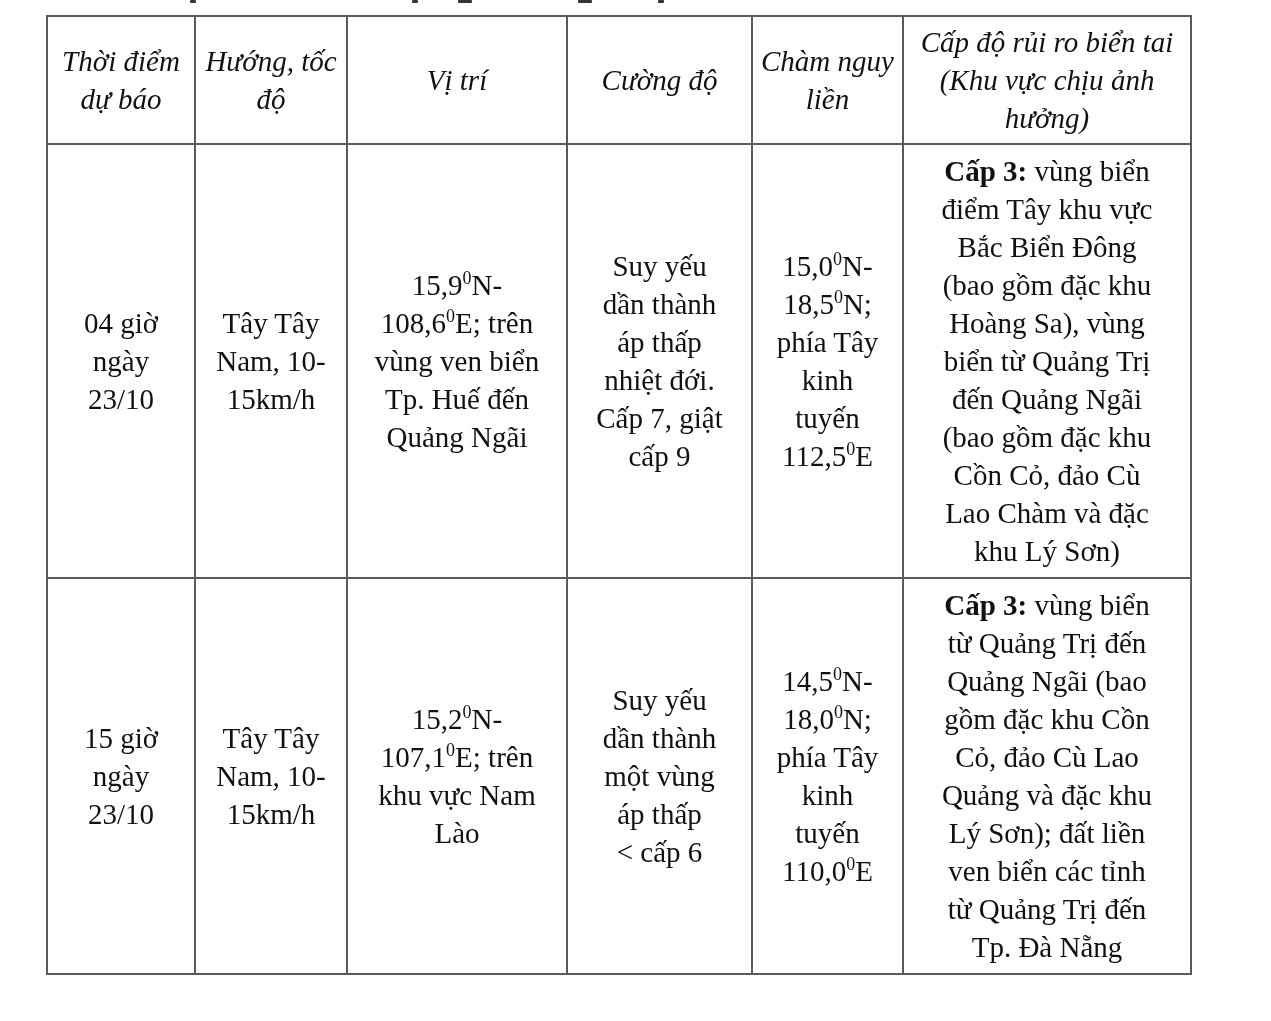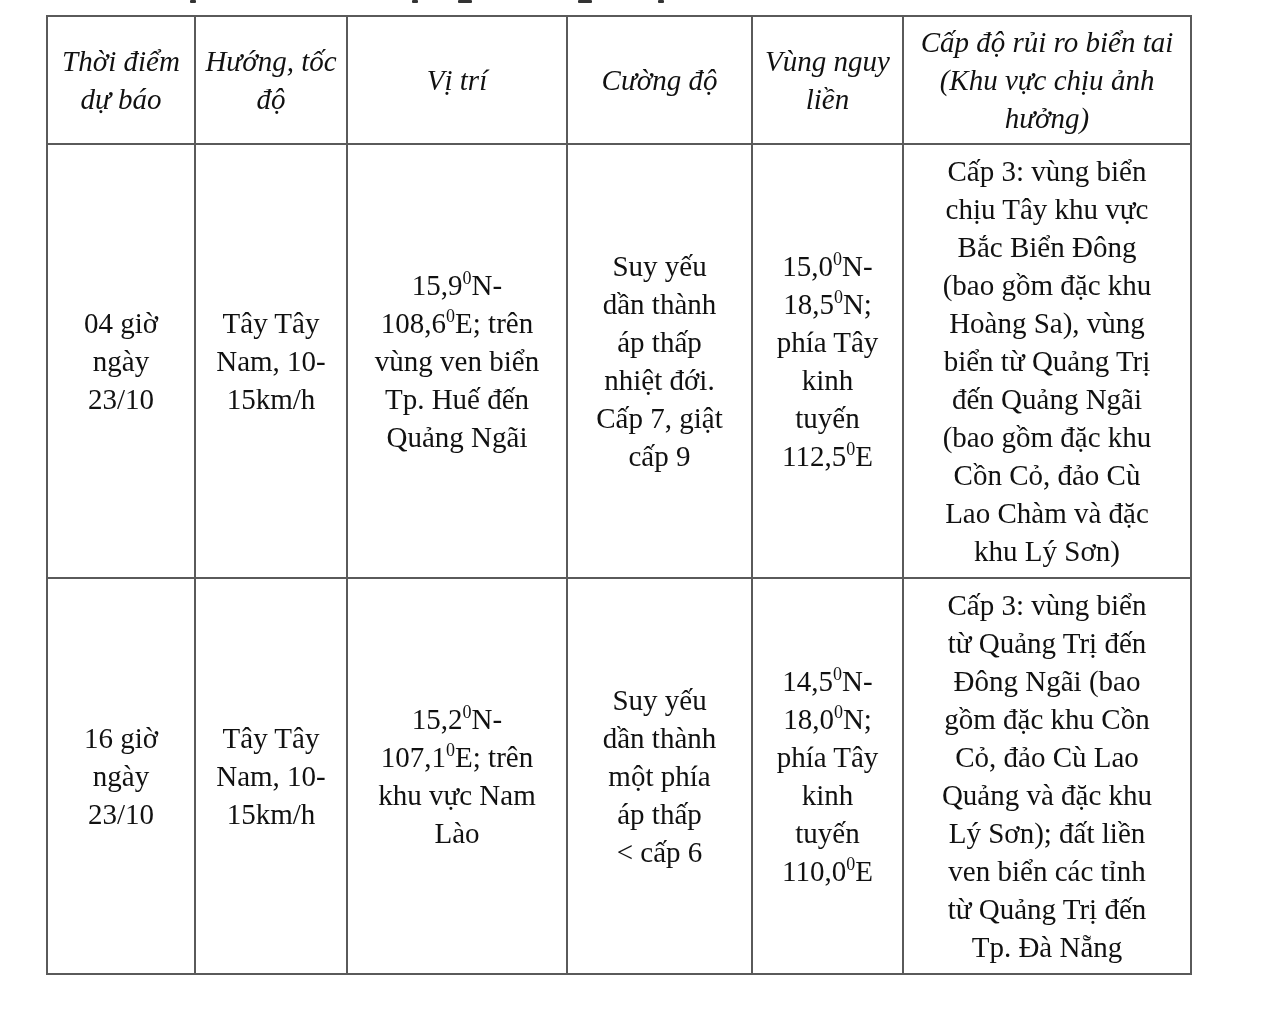--- a/index.html
+++ b/index.html
@@ -28,21 +28,21 @@
   table.forecast th {
     font-weight: normal; font-style: italic; height: 126px;
     line-height: 38px;
   }
   col.c1 { width: 148px; } col.c2 { width: 152px; } col.c3 { width: 220px; }
   col.c4 { width: 185px; } col.c5 { width: 151px; } col.c6 { width: 288px; }
   tr.r1 td { height: 432px; }
   tr.r2 td { height: 394px; }
   td .line { display: block; white-space: nowrap; }
   sup { font-size: 18px; line-height: 0; vertical-align: 11px; }
-  b { font-weight: normal; margin-top: 44px; }
+  b { font-weight: bold; margin-top: 44px; }
 </style>
 </head>
 <body>
 
 <div class="cut-line">
   <span style="left:40px;width:6px"></span>
   <span style="left:262px;width:6px"></span>
   <span style="left:308px;width:14px"></span>
   <span style="left:428px;width:14px"></span>
   <span style="left:508px;width:6px"></span>
@@ -68,21 +68,21 @@
         <span class="line">Hướng,</span>
         <span class="line">tốc độ</span>
       </th>
       <th>
         <span class="line">Vị trí</span>
       </th>
       <th>
         <span class="line">Cường độ</span>
       </th>
       <th>
-        <span class="line">Vùng</span>
+        <span class="line">Chàm</span>
         <span class="line">nguy</span>
         <span class="line">liền</span>
       </th>
       <th>
         <span class="line">Cấp độ rủi ro biển</span>
         <span class="line">tai (Khu vực chịu</span>
         <span class="line">ảnh hưởng)</span>
       </th>
     </tr>
   </thead>
@@ -117,69 +117,69 @@
       <td>
         <span class="line"><span>15,0</span><sup>0</sup><span>N-</span></span>
         <span class="line"><span>18,5</span><sup>0</sup><span>N;</span></span>
         <span class="line">phía Tây</span>
         <span class="line">kinh</span>
         <span class="line">tuyến</span>
         <span class="line"><span>112,5</span><sup>0</sup><span>E</span></span>
       </td>
       <td>
         <span class="line"><b>Cấp 3:</b><span> vùng biển</span></span>
-        <span class="line">chịu Tây khu vực</span>
+        <span class="line">điểm Tây khu vực</span>
         <span class="line">Bắc Biển Đông</span>
         <span class="line">(bao gồm đặc khu</span>
         <span class="line">Hoàng Sa), vùng</span>
         <span class="line">biển từ Quảng Trị</span>
         <span class="line">đến Quảng Ngãi</span>
         <span class="line">(bao gồm đặc khu</span>
         <span class="line">Cồn Cỏ, đảo Cù</span>
         <span class="line">Lao Chàm và đặc</span>
         <span class="line">khu Lý Sơn)</span>
       </td>
     </tr>
 
     <tr class="r2">
       <td>
-        <span class="line">16 giờ</span>
+        <span class="line">15 giờ</span>
         <span class="line">ngày</span>
         <span class="line">23/10</span>
       </td>
       <td>
         <span class="line">Tây Tây</span>
         <span class="line">Nam, 10-</span>
         <span class="line">15km/h</span>
       </td>
       <td>
         <span class="line"><span>15,2</span><sup>0</sup><span>N-</span></span>
         <span class="line"><span>107,1</span><sup>0</sup><span>E; trên</span></span>
         <span class="line">khu vực Nam</span>
         <span class="line">Lào</span>
       </td>
       <td>
         <span class="line">Suy yếu</span>
         <span class="line">dần thành</span>
-        <span class="line">một phía</span>
+        <span class="line">một vùng</span>
         <span class="line">áp thấp</span>
         <span class="line">&lt; cấp 6</span>
       </td>
       <td>
         <span class="line"><span>14,5</span><sup>0</sup><span>N-</span></span>
         <span class="line"><span>18,0</span><sup>0</sup><span>N;</span></span>
         <span class="line">phía Tây</span>
         <span class="line">kinh</span>
         <span class="line">tuyến</span>
         <span class="line"><span>110,0</span><sup>0</sup><span>E</span></span>
       </td>
       <td>
         <span class="line"><b>Cấp 3:</b><span> vùng biển</span></span>
         <span class="line">từ Quảng Trị đến</span>
-        <span class="line">Đông Ngãi (bao</span>
+        <span class="line">Quảng Ngãi (bao</span>
         <span class="line">gồm đặc khu Cồn</span>
         <span class="line">Cỏ, đảo Cù Lao</span>
         <span class="line">Quảng và đặc khu</span>
         <span class="line">Lý Sơn); đất liền</span>
         <span class="line">ven biển các tỉnh</span>
         <span class="line">từ Quảng Trị đến</span>
         <span class="line">Tp. Đà Nẵng</span>
       </td>
     </tr>
   </tbody>

